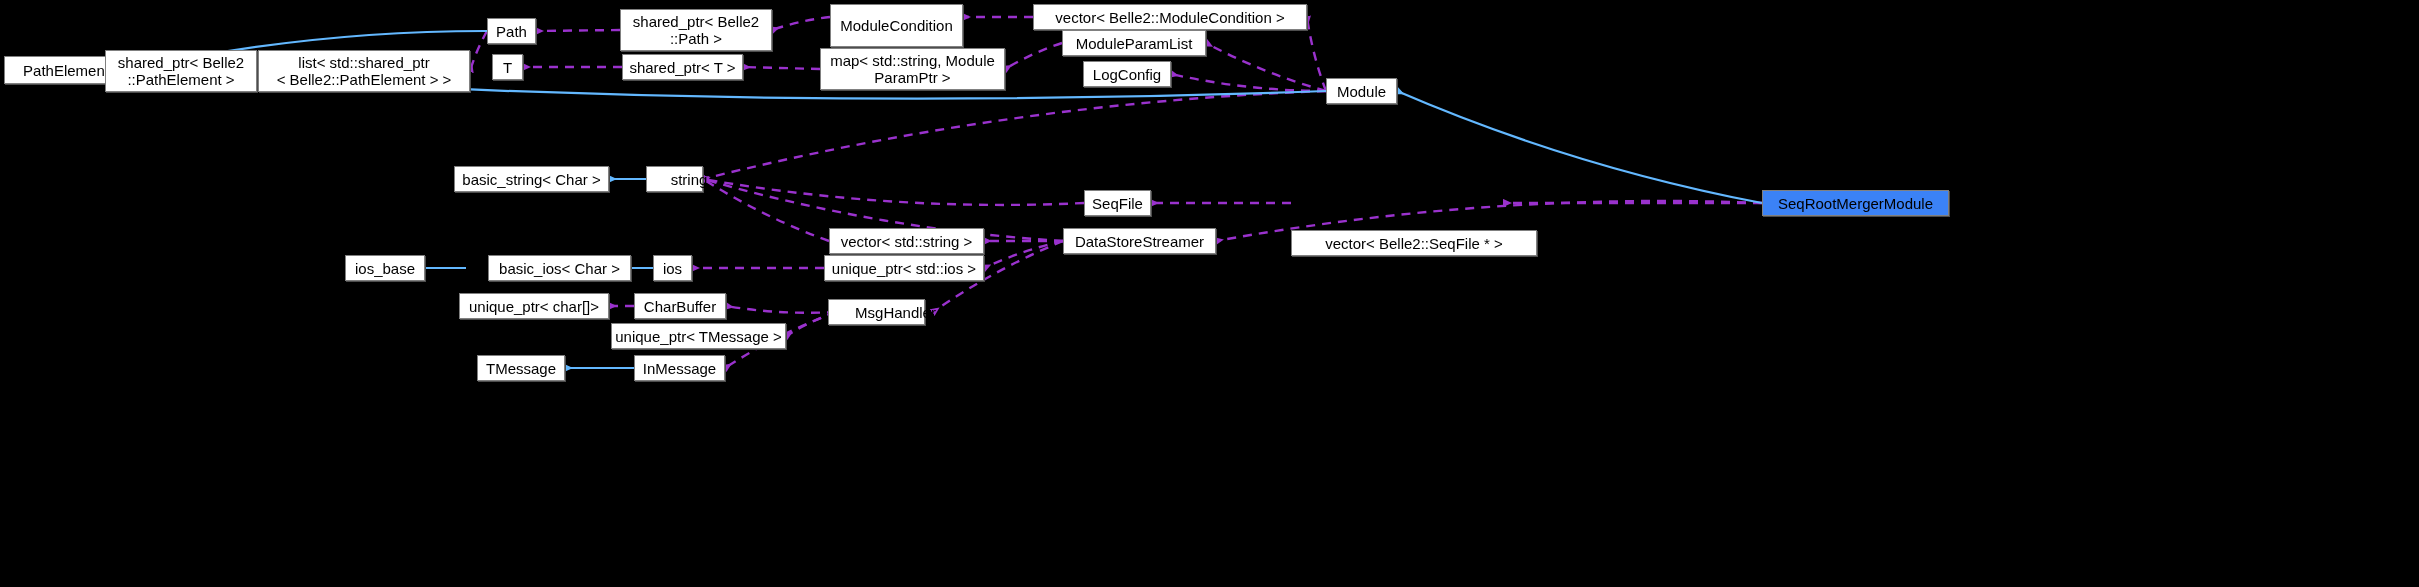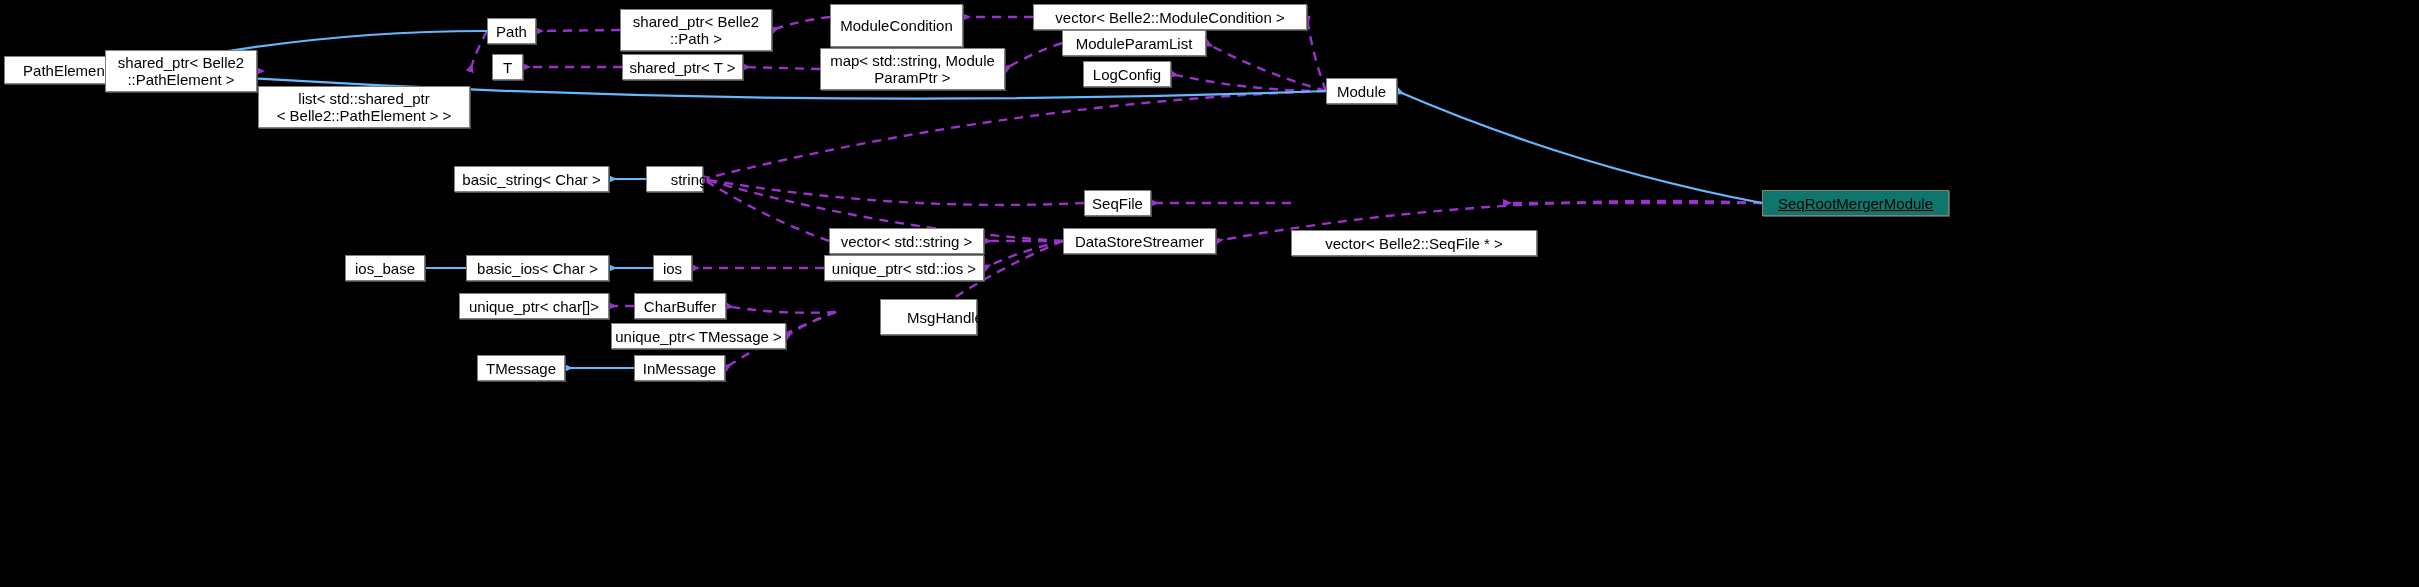--- a/index.html
+++ b/index.html
@@ -22,23 +22,22 @@
     line-height:17px;
     text-align:center;
     display:flex;
     align-items:center;
     justify-content:center;
     padding:2px 6px;
     white-space:pre;
     box-shadow:1px 1px 0 #4d4d4d;
   }
   .node.highlight{
-    background:#0f766e;
+    background:#3b82f6;
     border:1px solid #808080;
-    text-decoration:underline;
   }
   .node span{pointer-events:none;}
 </style>
 </head>
 <body>
 
 <div id="canvas">
   <svg id="edges" viewBox="0 0 2419 587" xmlns="http://www.w3.org/2000/svg">
     <defs>
       <marker id="arrow-inherit" markerWidth="9" markerHeight="9" refX="8" refY="4.5" orient="auto" markerUnits="userSpaceOnUse">
@@ -82,21 +81,21 @@
         <path d="M836,312 Q780.7,315.1 726,306" fill="none" stroke="#9a32cd" stroke-width="2.4" stroke-dasharray="9,7" marker-end="url(#arrow-usage)"></path>
         <path d="M836,312 Q809.7,321.3 786,336" fill="none" stroke="#9a32cd" stroke-width="2.4" stroke-dasharray="9,7" marker-end="url(#arrow-usage)"></path>
         <path d="M836,312 Q777.4,333.9 725,368" fill="none" stroke="#9a32cd" stroke-width="2.4" stroke-dasharray="9,7" marker-end="url(#arrow-usage)"></path>
         <path d="M634,368 Q599.5,368.0 565,368" fill="none" stroke="#63b8ff" stroke-width="2.2" marker-end="url(#arrow-inherit)"></path>
       </g>
   </svg>
   <div id="node-layer">
       <div class="node" style="left: 4px; top: 56px; width: 124px; height: 28px;"><span>PathElement</span></div>
       <div class="node" style="left: 105px; top: 50px; width: 152px; height: 42px;"><span>shared_ptr&lt; Belle2
 ::PathElement &gt;</span></div>
-      <div class="node" style="left: 258px; top: 50px; width: 212px; height: 42px; margin-top: 36px;"><span>list&lt; std::shared_ptr
+      <div class="node" style="left: 258px; top: 50px; width: 212px; height: 42px;"><span>list&lt; std::shared_ptr
 &lt; Belle2::PathElement &gt; &gt;</span></div>
       <div class="node" style="left: 487px; top: 18px; width: 49px; height: 26px;"><span>Path</span></div>
       <div class="node" style="left: 492px; top: 54px; width: 31px; height: 26px;"><span>T</span></div>
       <div class="node" style="left: 620px; top: 9px; width: 152px; height: 42px;"><span>shared_ptr&lt; Belle2
 ::Path &gt;</span></div>
       <div class="node" style="left: 622px; top: 54px; width: 121px; height: 26px;"><span>shared_ptr&lt; T &gt;</span></div>
       <div class="node" style="left: 830px; top: 4px; width: 133px; height: 43px;"><span>ModuleCondition</span></div>
       <div class="node" style="left: 820px; top: 48px; width: 185px; height: 42px;"><span>map&lt; std::string, Module
 ParamPtr &gt;</span></div>
       <div class="node" style="left: 1033px; top: 4px; width: 274px; height: 26px;"><span>vector&lt; Belle2::ModuleCondition &gt;</span></div>
@@ -104,23 +103,23 @@
       <div class="node" style="left: 1083px; top: 61px; width: 88px; height: 26px;"><span>LogConfig</span></div>
       <div class="node" style="left: 1326px; top: 78px; width: 71px; height: 26px;"><span>Module</span></div>
       <div class="node" style="left: 454px; top: 166px; width: 155px; height: 26px;"><span>basic_string&lt; Char &gt;</span></div>
       <div class="node" style="left: 646px; top: 166px; width: 57px; height: 26px; padding-left: 35px;"><span>string</span></div>
       <div class="node" style="left: 1084px; top: 190px; width: 67px; height: 26px;"><span>SeqFile</span></div>
       <div class="node" style="left: 1291px; top: 190px; width: 246px; height: 26px; margin-top: 40px;"><span>vector&lt; Belle2::SeqFile * &gt;</span></div>
       <div class="node highlight" style="left: 1762px; top: 190px; width: 187px; height: 26px;"><span>SeqRootMergerModule</span></div>
       <div class="node" style="left: 829px; top: 228px; width: 155px; height: 26px;"><span>vector&lt; std::string &gt;</span></div>
       <div class="node" style="left: 1063px; top: 228px; width: 153px; height: 26px;"><span>DataStoreStreamer</span></div>
       <div class="node" style="left: 297px; top: 255px; width: 80px; height: 26px; margin-left: 48px;"><span>ios_base</span></div>
-      <div class="node" style="left: 466px; top: 255px; width: 143px; height: 26px;"><span>basic_ios&lt; Char &gt;</span></div>
+      <div class="node" style="left: 488px; top: 255px; width: 143px; height: 26px;"><span>basic_ios&lt; Char &gt;</span></div>
       <div class="node" style="left: 653px; top: 255px; width: 39px; height: 26px;"><span>ios</span></div>
       <div class="node" style="left: 824px; top: 255px; width: 160px; height: 26px;"><span>unique_ptr&lt; std::ios &gt;</span></div>
       <div class="node" style="left: 459px; top: 293px; width: 150px; height: 26px;"><span>unique_ptr&lt; char[]&gt;</span></div>
       <div class="node" style="left: 634px; top: 293px; width: 92px; height: 26px;"><span>CharBuffer</span></div>
-      <div class="node" style="left: 880px; top: 299px; width: 97px; height: 36px; padding-left: 44px;"><span>MsgHandler</span></div>
+      <div class="node" style="left: 828px; top: 299px; width: 97px; height: 26px; padding-left: 44px;"><span>MsgHandler</span></div>
       <div class="node" style="left: 611px; top: 323px; width: 175px; height: 26px;"><span>unique_ptr&lt; TMessage &gt;</span></div>
       <div class="node" style="left: 477px; top: 355px; width: 88px; height: 26px;"><span>TMessage</span></div>
       <div class="node" style="left: 634px; top: 355px; width: 91px; height: 26px;"><span>InMessage</span></div>
     </div>
 </div>
 
 </body></html>

